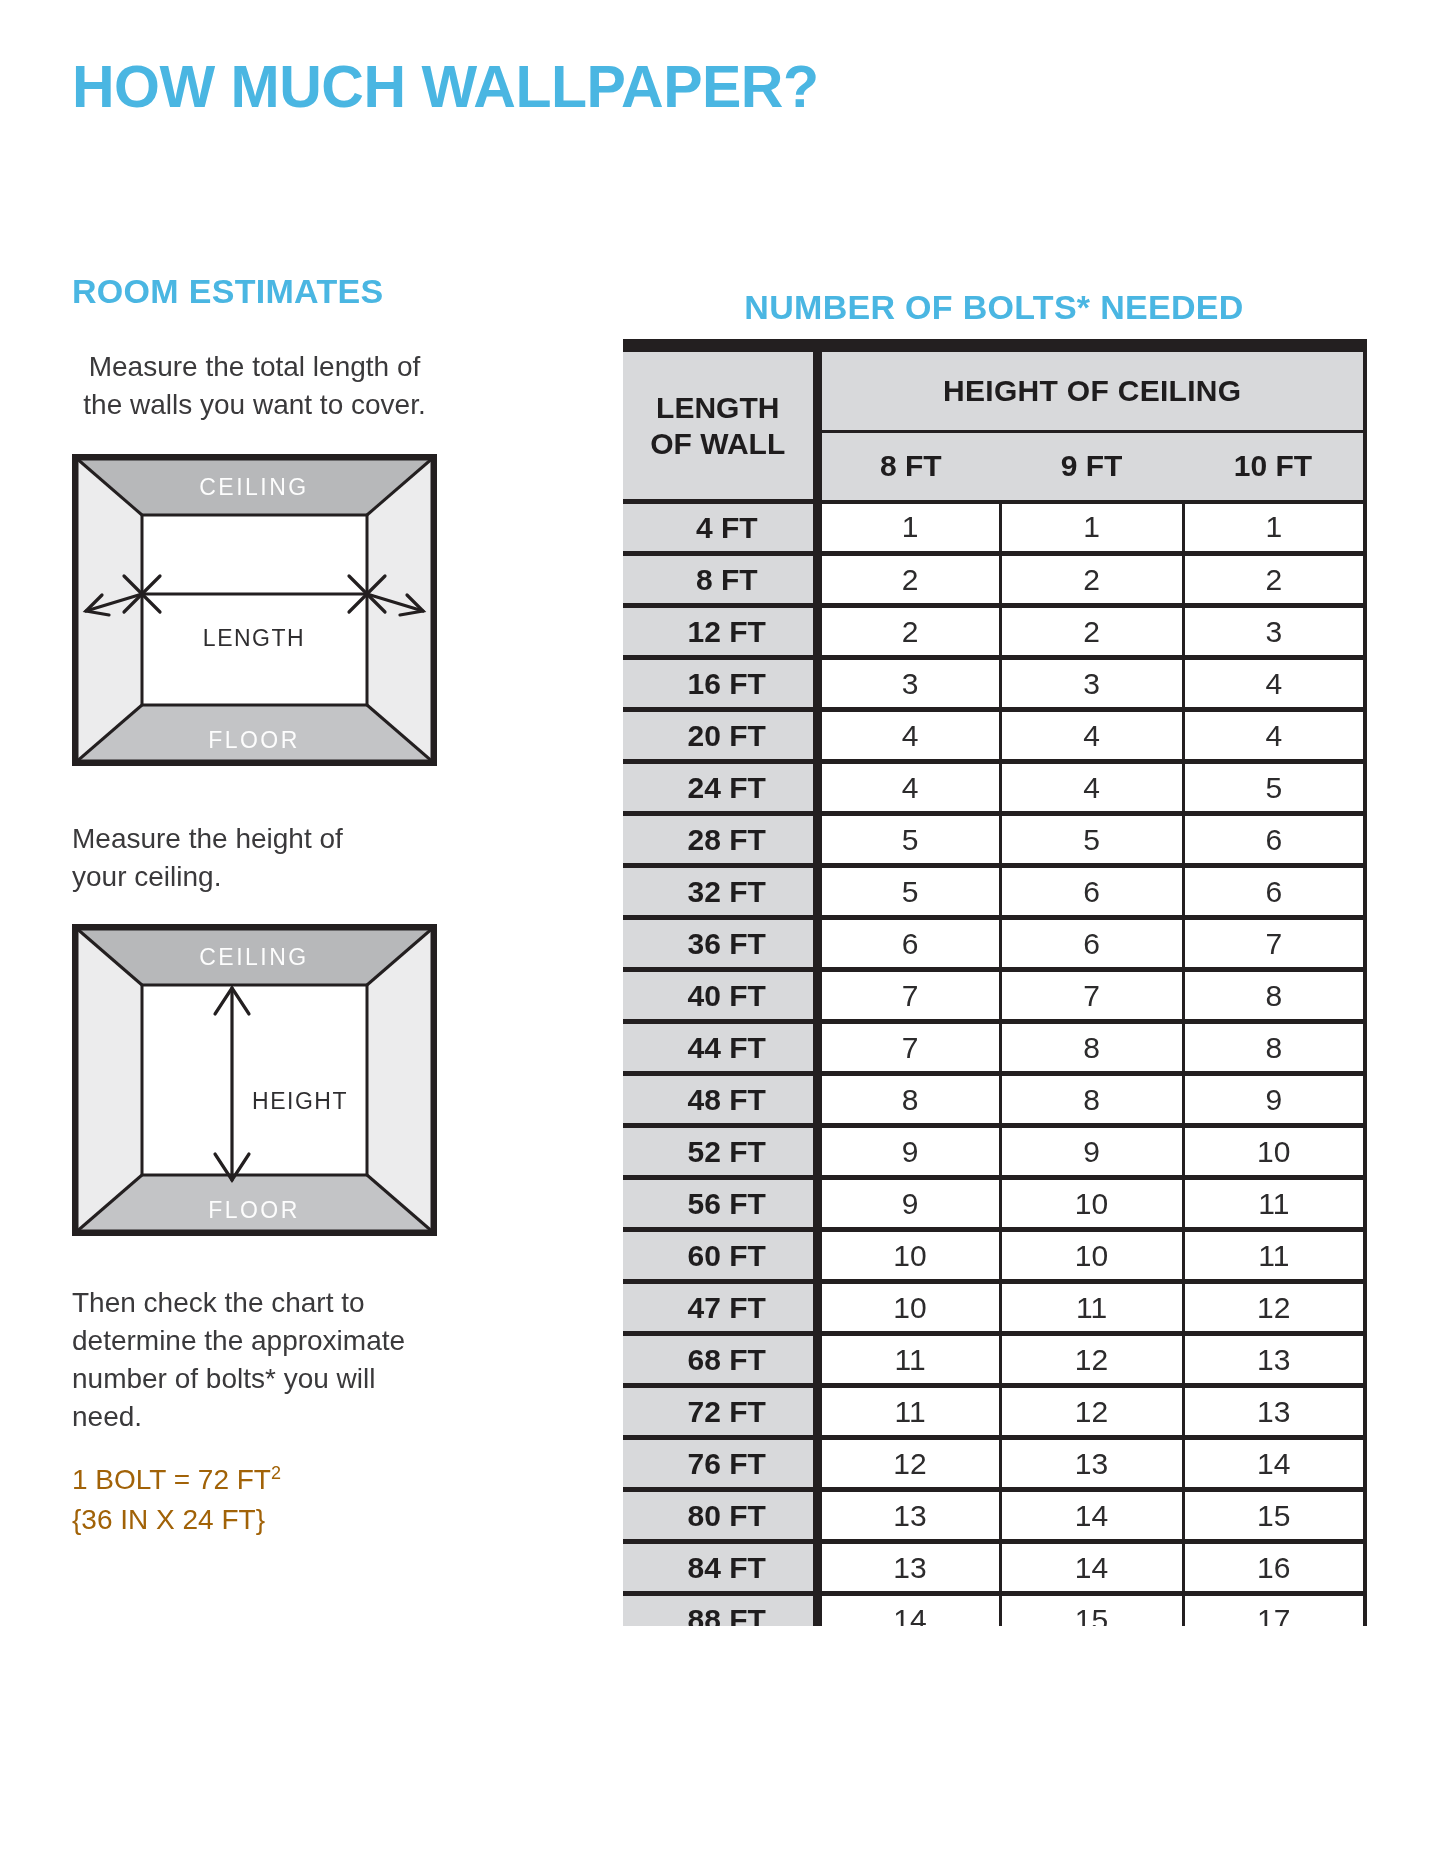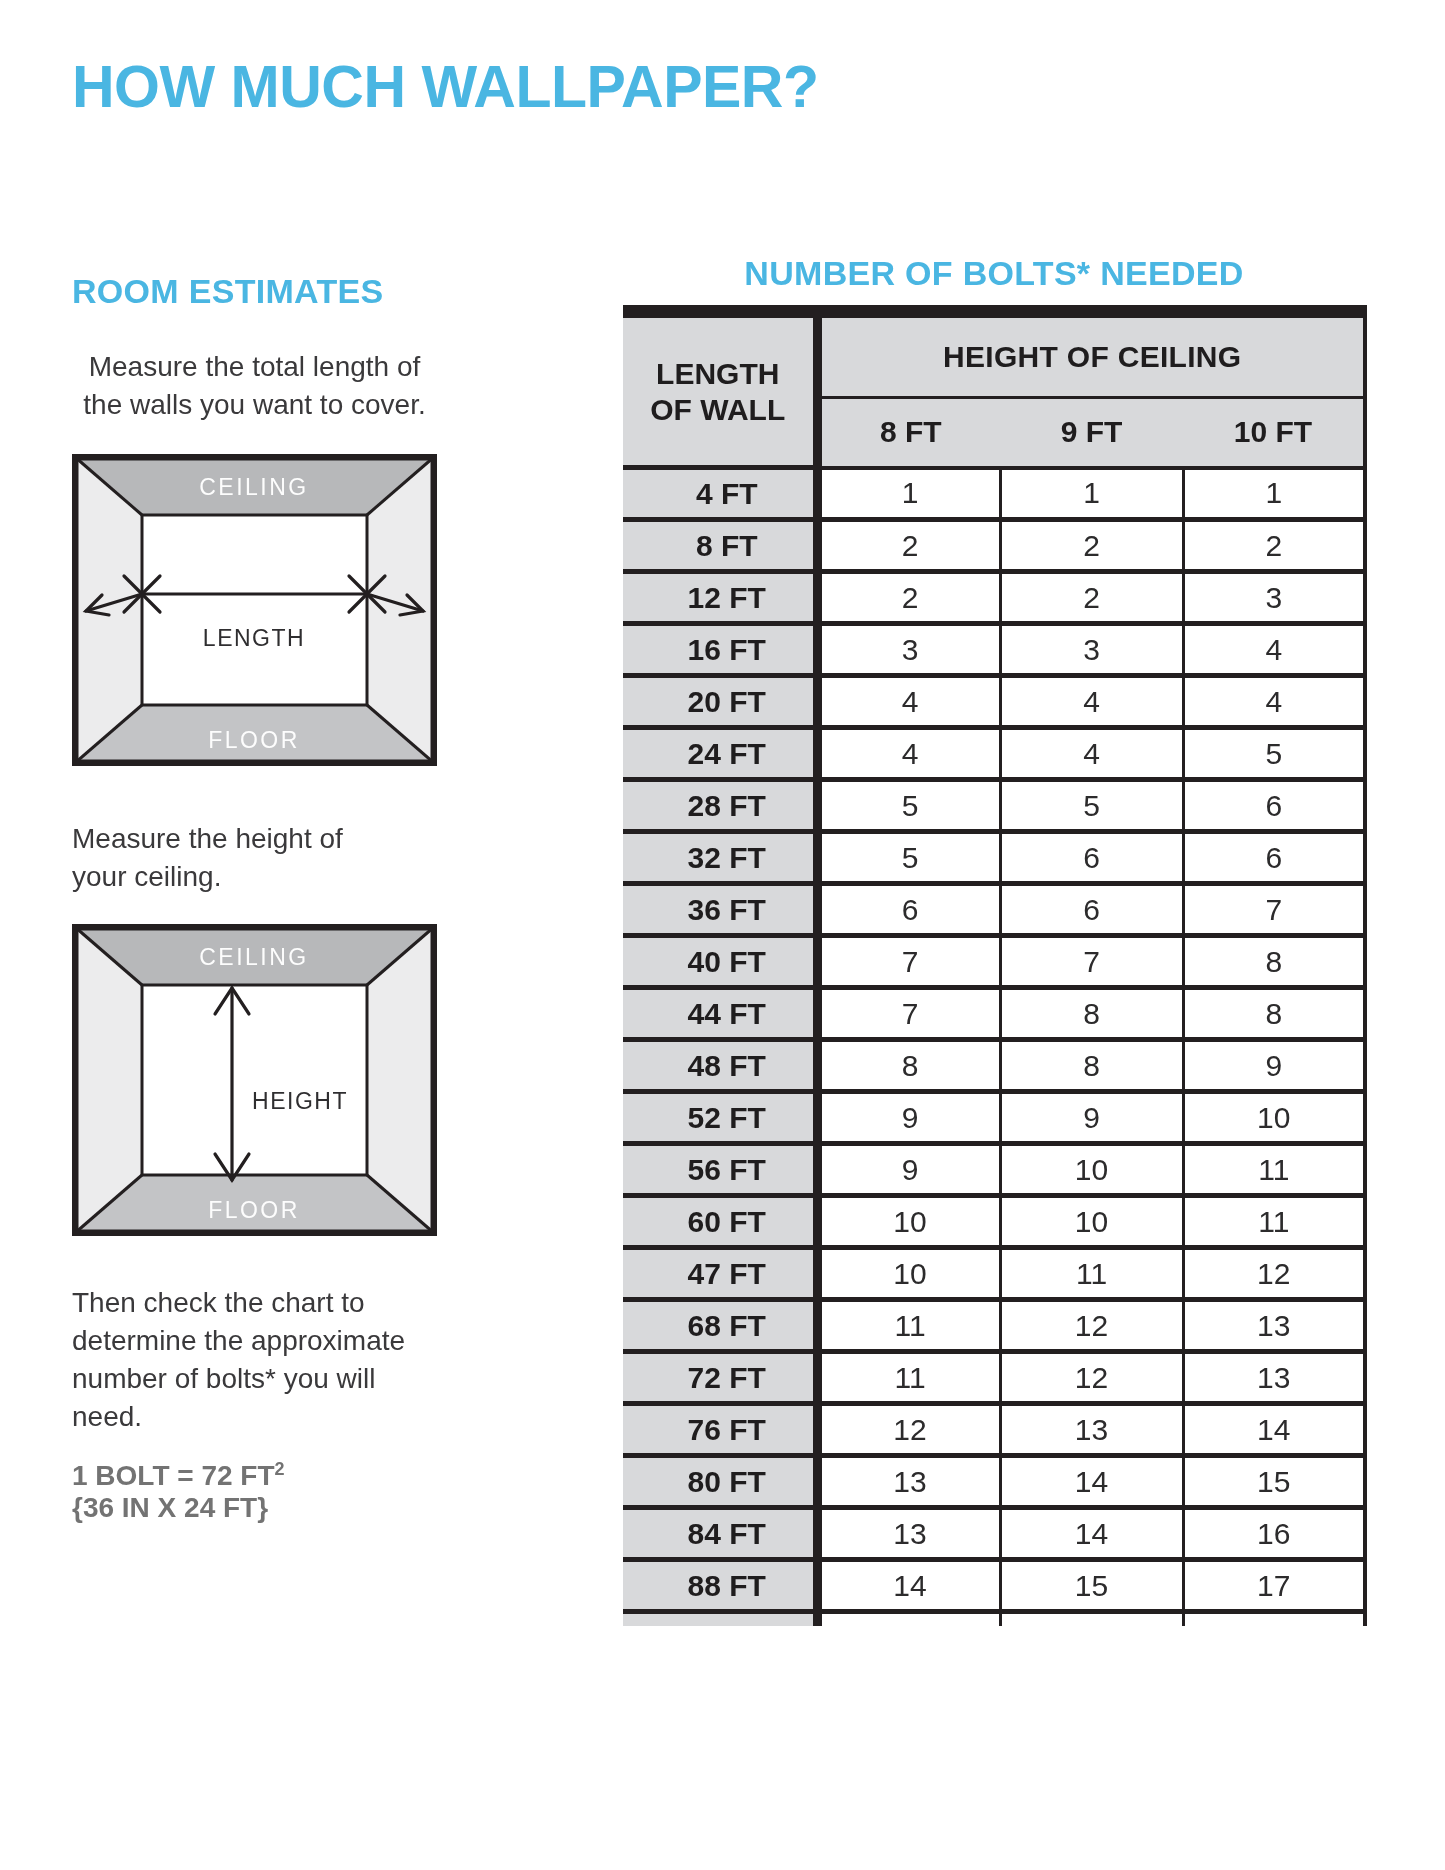--- a/index.html
+++ b/index.html
@@ -12,40 +12,40 @@
   .page{
     position:relative;width:1445px;height:1626px;background:#fff;overflow:hidden;
     font-family:"Liberation Sans","DejaVu Sans",sans-serif;color:var(--body);
   }
   .title{
     position:absolute;left:72px;top:58px;margin:0;
     font-size:59px;font-weight:700;letter-spacing:-0.5px;line-height:1;
     color:var(--accent);
   }
   .left-col{position:absolute;left:72px;top:278px;width:365px;}
-  .right-col{position:absolute;left:623px;top:260px;width:742px;}
+  .right-col{position:absolute;left:623px;top:294px;width:742px;}
   .section-heading{
     margin:0;font-size:34px;font-weight:700;letter-spacing:0.3px;
     line-height:27px;color:var(--accent);
   }
   .table-heading{text-align:center;}
   .step{
     margin:0;font-size:28px;line-height:38px;color:var(--body);
     white-space:pre-line;
   }
   .step.s1{margin-top:43px;text-align:center;}
   .step.s2{margin-top:54px;}
   .step.s3{margin-top:48px;}
   .room-diagram{display:block;width:365px;height:312px;margin-top:30px;}
   .room-diagram.d2{margin-top:28px;}
   .diagram-room-label{font-size:23px;letter-spacing:2.5px;fill:#fdfdfd;font-weight:400;}
   .diagram-measure-label{font-size:23px;letter-spacing:1.5px;fill:#2f2e30;font-weight:400;}
   .footnote{margin-top:84px;font-size:28px;font-weight:700;line-height:35px;color:#232124;}
   .footnote .indent{padding-left:24px;}
-  .bolt-eq{margin-top:18px;font-size:28px;font-weight:700;line-height:30px;color:#737373;}
+  .bolt-eq{margin-top:18px;font-size:28px;font-weight:400;line-height:38px;color:#a16207;}
   .bolt-eq sup{font-size:18px;}
   .bolt-eq.dims{margin-top:2px;}
 
   .bolt-table{
     border-collapse:collapse;table-layout:fixed;width:742px;margin-top:18px;
     color:#1f1d1e;
   }
   .bolt-table thead tr:first-child th{border-top:13px solid var(--ink);}
   .bolt-table th,.bolt-table td{padding:0;text-align:center;vertical-align:middle;}
   .bolt-table .corner{

